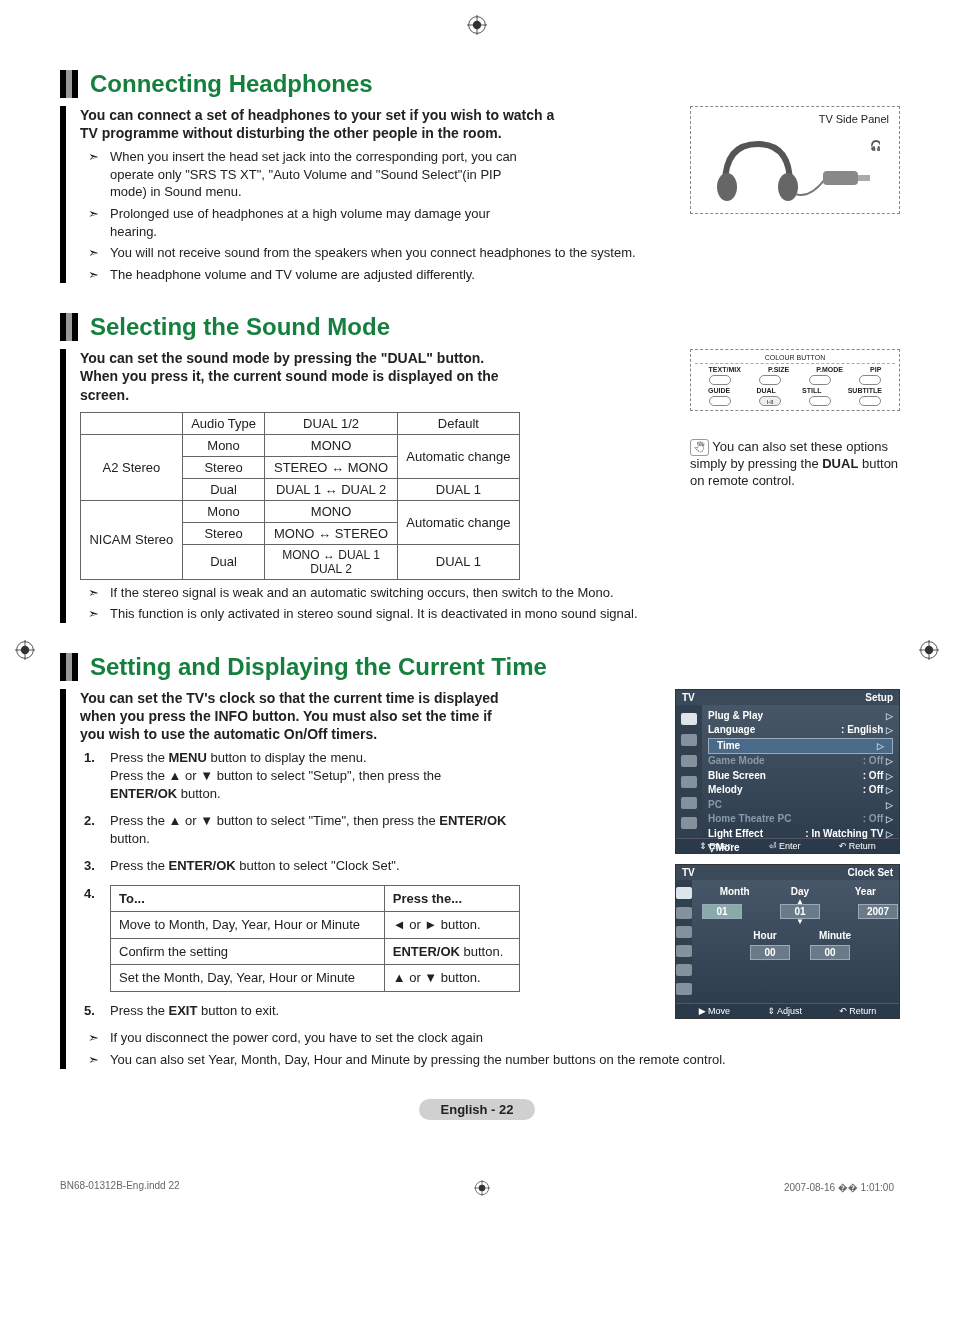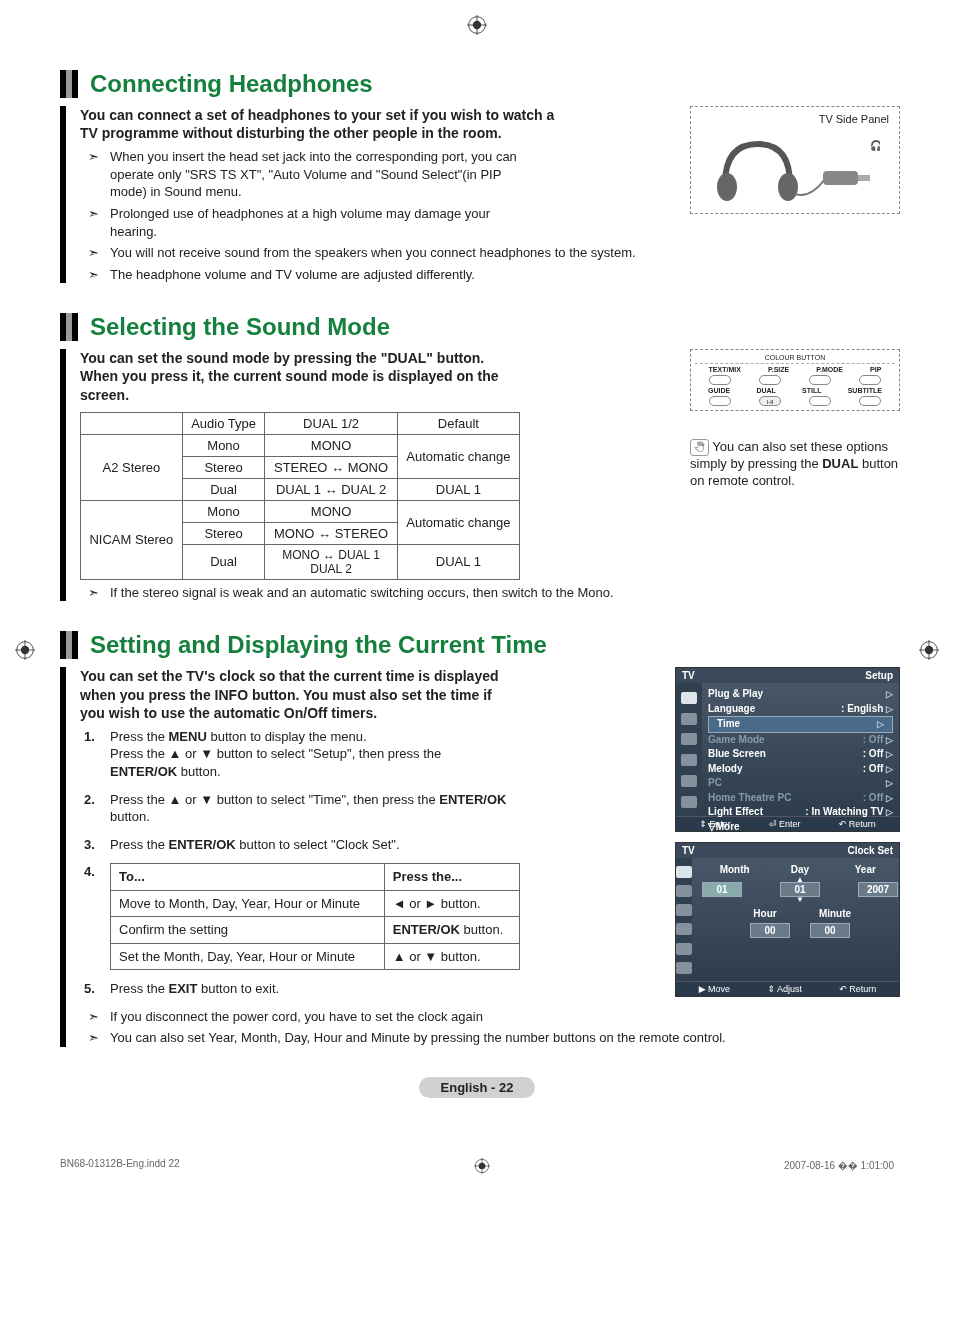--- a/index.html
+++ b/index.html
@@ -406,20 +406,21 @@
         <tr>
           <td>Dual</td>
           <td style="white-space:pre-line;font-size:12px">MONO ↔ DUAL 1
 DUAL 2</td>
           <td>DUAL 1</td>
         </tr>
       </tbody>
         </table>
       <ul class="bullets">
         <li>If the stereo signal is weak and an automatic switching occurs, then switch to the Mono.</li>
+        <li>This function is only activated in stereo sound signal. It is deactivated in mono sound signal.</li>
       </ul>
     </div>
   </div>
 
   <div class="section">
     <div class="section-heading">
       <div class="heading-bar"></div>
       <h2>Setting and Displaying the Current Time</h2>
     </div>
     <div class="section-body">

